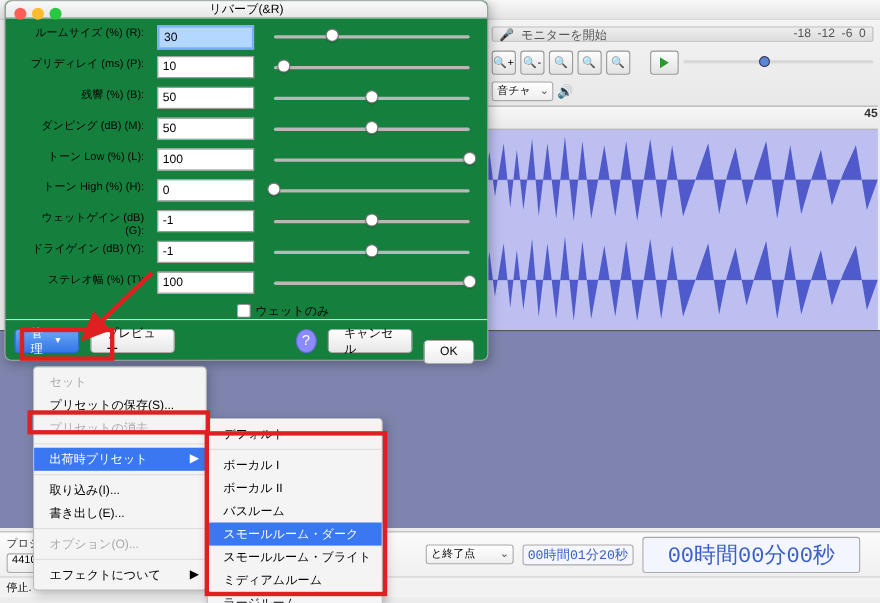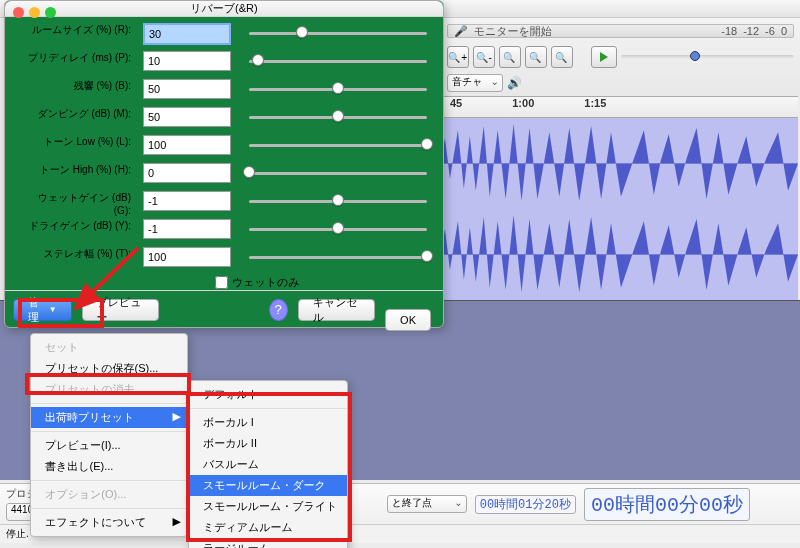--- a/index.html
+++ b/index.html
@@ -5,28 +5,28 @@
   * { box-sizing: border-box; margin:0; padding:0; font-family: "Hiragino Sans", "Meiryo", sans-serif; font-size:11px; }
   body { width:800px; height:548px; background:#ececec; position:relative; overflow:hidden; }
   .app { position:absolute; top:0; left:0; width:100%; height:100%; }
   .app-title { position:absolute; top:0; left:0; width:100%; height:18px; background:linear-gradient(#f8f8f8,#e4e4e4); font-size:10px; text-align:center; line-height:18px; border-bottom:1px solid #ccc; }
   .toolbars { position:absolute; top:18px; left:440px; right:0; height:78px; background:linear-gradient(#f3f3f3,#e8e8e8); border-left:1px solid #ccc; }
   .tb-row { display:flex; align-items:center; gap:4px; height:26px; padding:0 6px; }
   .meter { height:14px; background:linear-gradient(#eee,#ddd); display:flex; align-items:center; gap:6px; flex:1; border:1px solid #bbb; border-radius:2px; padding:0 6px; font-size:9px; color:#555; }
   .icon-btn { width:22px; height:22px; background:linear-gradient(#fdfdfd,#e2e2e2); border:1px solid #999; border-radius:3px; display:flex; align-items:center; justify-content:center; font-size:10px; }
   .select { background:linear-gradient(#fff,#eee); border:1px solid #aaa; border-radius:3px; height:18px; padding:0 16px 0 4px; font-size:10px; position:relative; }
   .select::after { content:"⌄"; position:absolute; right:3px; top:1px; color:#555; }
-  .timeline { position:absolute; left:440px; right:2px; top:96px; height:22px; background:linear-gradient(#f7f7f7,#eaeaea); border-top:1px solid #aaa; border-bottom:1px solid #aaa; display:flex; align-items:flex-start; padding-left:10px; gap:50px; font-size:10px; color:#333; font-weight:bold;}
+  .timeline { position:absolute; left:440px; right:2px; top:96px; height:22px; background:linear-gradient(#f7f7f7,#eaeaea); border-top:1px solid #aaa; border-bottom:1px solid #aaa; display:flex; align-items:flex-end; padding-left:10px; gap:72px; font-size:10px; color:#333; font-weight:bold;flex-direction:column;}
   .waveform { position:absolute; left:440px; right:2px; top:118px; height:182px; background:#bcbff0; overflow:hidden; }
   .wave-bg { width:100%; height:100%; }
   .lower-area { position:absolute; left:0; right:0; top:300px; height:180px; background:#7e84ad; border-top:1px solid #555;}
   .bottom-panel { position:absolute; left:0; right:0; bottom:5px; background:linear-gradient(#fbfbfb,#eaeaea); border-top:1px solid #bbb; }
   .bp-row { display:flex; align-items:center; gap:8px; padding:3px 6px; }
   .field-label { font-size:10px; color:#333; }
-  .time-big { font-family: "Courier New", monospace; font-size:20px; color:#3b5fc9; background:#f3f5ff; border:1px solid #aaa; border-radius:3px; padding:2px 6px; }
+  .time-big { font-family: "Courier New", monospace; font-size:20px; color:#3b5fc9; background:#f3f5ff; border:1px solid #aaa; border-radius:3px; padding:2px 22px; }
   .time-sm { font-family: "Courier New", monospace; font-size:12px; color:#3b5fc9; background:#f6f6ff; border:1px solid #aaa; border-radius:3px; padding:0 4px; }
   .status { font-size:10px; padding:2px 6px; border-top:1px solid #ccc; background:#f2f2f2; }
 
   
   .dialog { position:absolute; top:0; left:4px; width:440px; height:328px; background:#15803d; border:1px solid #aaa; border-radius:6px; box-shadow:2px 3px 10px rgba(0,0,0,.25); display:flex; flex-direction:column; }
   .dlg-title { height:24px; display:flex; align-items:center; justify-content:center; border-bottom:1px solid #d5d5d5; background:linear-gradient(#f9f9f9,#e7e7e7); border-radius:6px 6px 0 0; position:relative; }
   .traffic { position:absolute; left:8px; top:6px; display:flex; gap:5px; }
   .tl { width:11px; height:11px; border-radius:50%; }
   .tl.r{background:#ff5f57;} .tl.y{background:#febc2e;} .tl.g{background:#28c840;}
   .dlg-body { flex:1; padding:6px 10px 0 14px; }
@@ -233,21 +233,21 @@
     </div>
   </div>
 
   <div class="menu" style="top:333px; left:30px; width:158px;" id="manage-menu">
       <div class="menu-item disabled">セット</div>
       <div class="menu-item">プリセットの保存(S)...</div>
       <div class="menu-item disabled">プリセットの消去</div>
       <div class="menu-sep"></div>
       <div class="menu-item hl">出荷時プリセット<span class="arrow">▶</span></div>
       <div class="menu-sep"></div>
-      <div class="menu-item">プレビュー(I)...</div>
+      <div class="menu-item">取り込み(I)...</div>
       <div class="menu-item">書き出し(E)...</div>
       <div class="menu-sep"></div>
       <div class="menu-item disabled">オプション(O)...</div>
       <div class="menu-sep"></div>
       <div class="menu-item">エフェクトについて<span class="arrow">▶</span></div>
     </div>
 
   <div class="menu" style="top:380px; left:188px; width:160px;" id="preset-menu">
       <div class="menu-item">デフォルト</div>
       <div class="menu-sep"></div>

